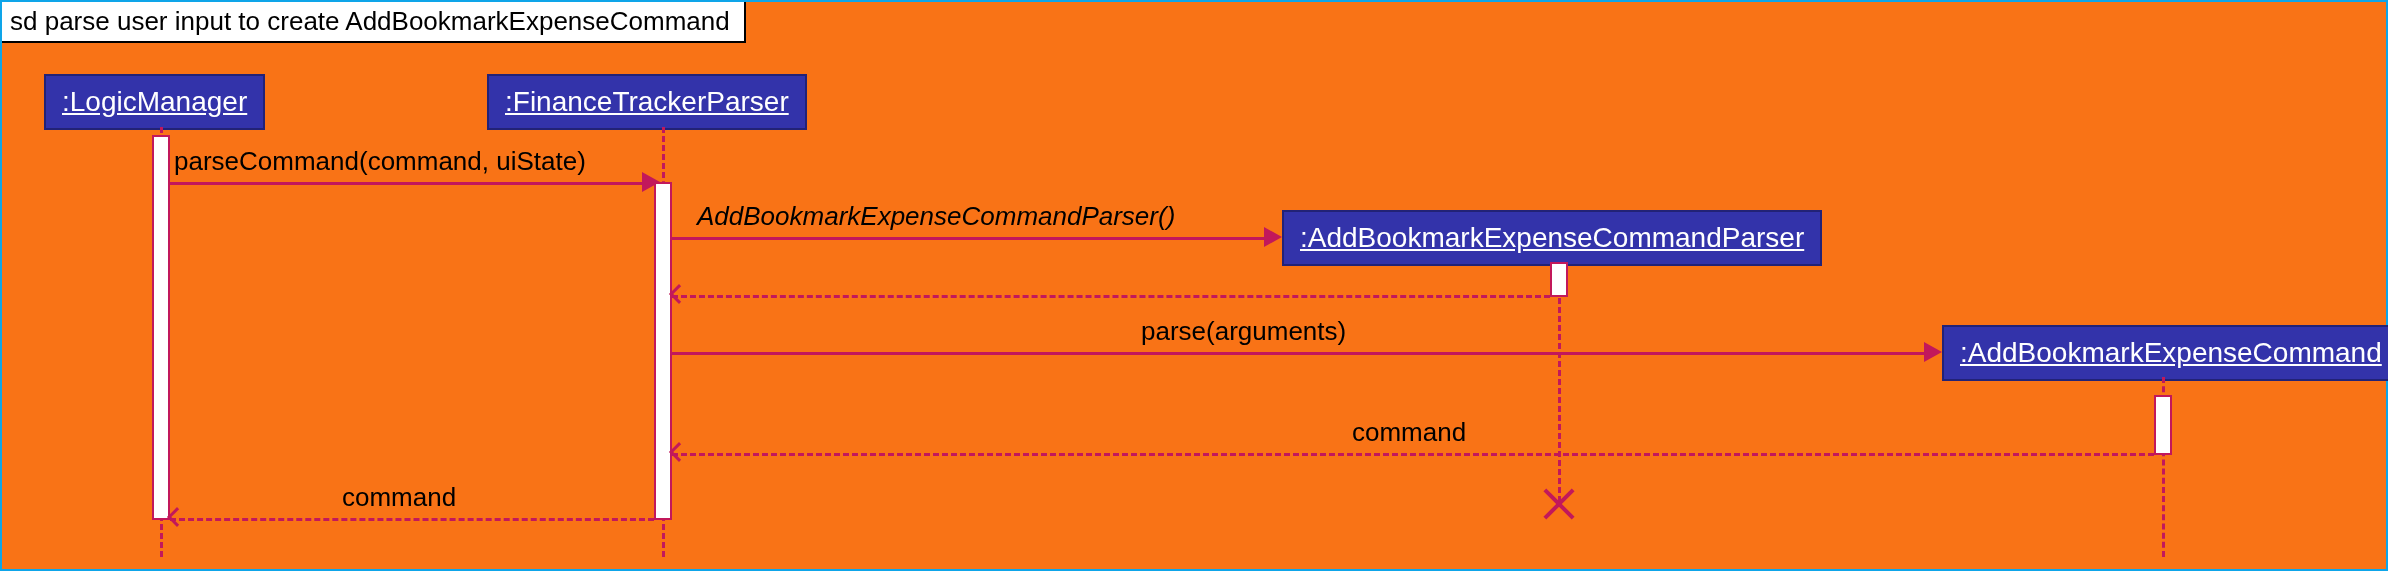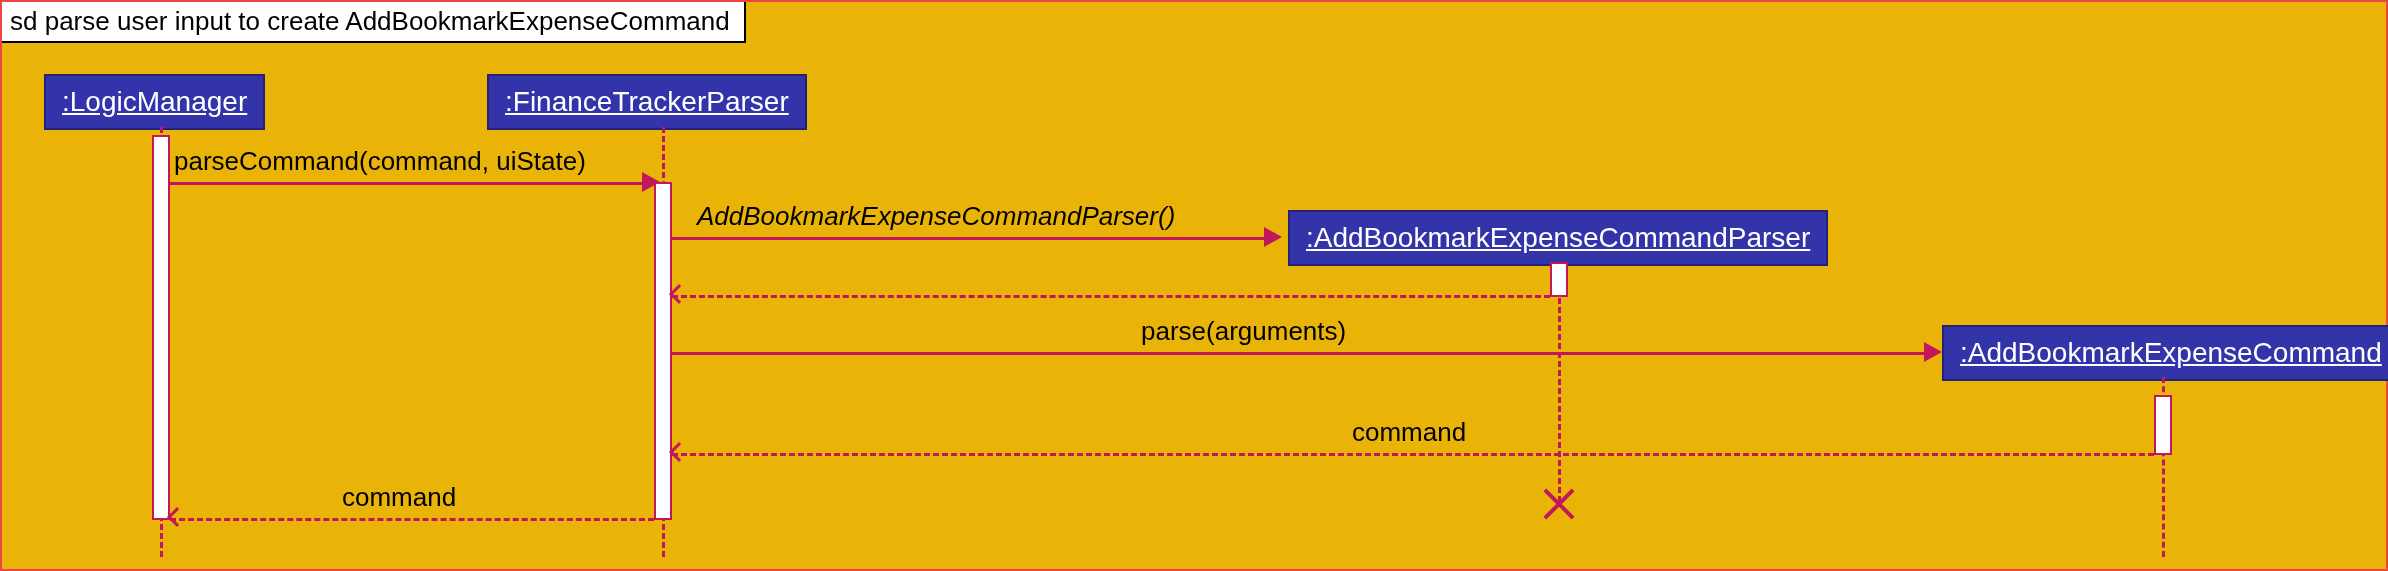--- a/index.html
+++ b/index.html
@@ -6,22 +6,22 @@
   body {
     margin: 0;
     padding: 0;
     font-family: "Segoe UI", Arial, sans-serif;
     background: #fff;
   }
   .canvas {
     position: relative;
     width: 2388px;
     height: 571px;
-    border: 2px solid #ef4444;
-    background: #eab308;
+    border: 2px solid #0ea5e9;
+    background: #f97316;
     padding-left: 11px;
   }
   .frame-label {
     position: absolute;
     top: 0;
     left: 0;
     padding: 4px 14px 4px 8px;
     font-size: 26px;
     border-bottom: 2px solid #000;
     border-right: 2px solid #000;
@@ -102,21 +102,21 @@
 </style>
 </head>
 <body>
 
 <div class="canvas">
 
   <div class="frame-label"><span>sd parse user input to create AddBookmarkExpenseCommand</span></div>
 
   <div class="participant" style="left:485px; top:72px;"><u>:FinanceTrackerParser</u></div>
   <div class="participant" style="left:42px; top:72px;"><u>:LogicManager</u></div>
-  <div class="participant" style="left:1280px; top:208px;margin-left:6px;"><u>:AddBookmarkExpenseCommandParser</u></div>
+  <div class="participant" style="left:1280px; top:208px;"><u>:AddBookmarkExpenseCommandParser</u></div>
   <div class="participant" style="left:1940px; top:323px;"><u>:AddBookmarkExpenseCommand</u></div>
 
   <div class="lifeline" style="left:158px; top:125px; height:430px;"></div>
   <div class="lifeline" style="left:660px; top:125px; height:430px;"></div>
   <div class="lifeline" style="left:1556px; top:260px; height:240px;"></div>
   <div class="lifeline" style="left:2160px; top:375px; height:180px;"></div>
 
   <div class="activation" style="left:150px; top:133px; height:385px;"></div>
   <div class="activation" style="left:652px; top:180px; height:338px;"></div>
   <div class="activation" style="left:1548px; top:260px; height:35px;"></div>

